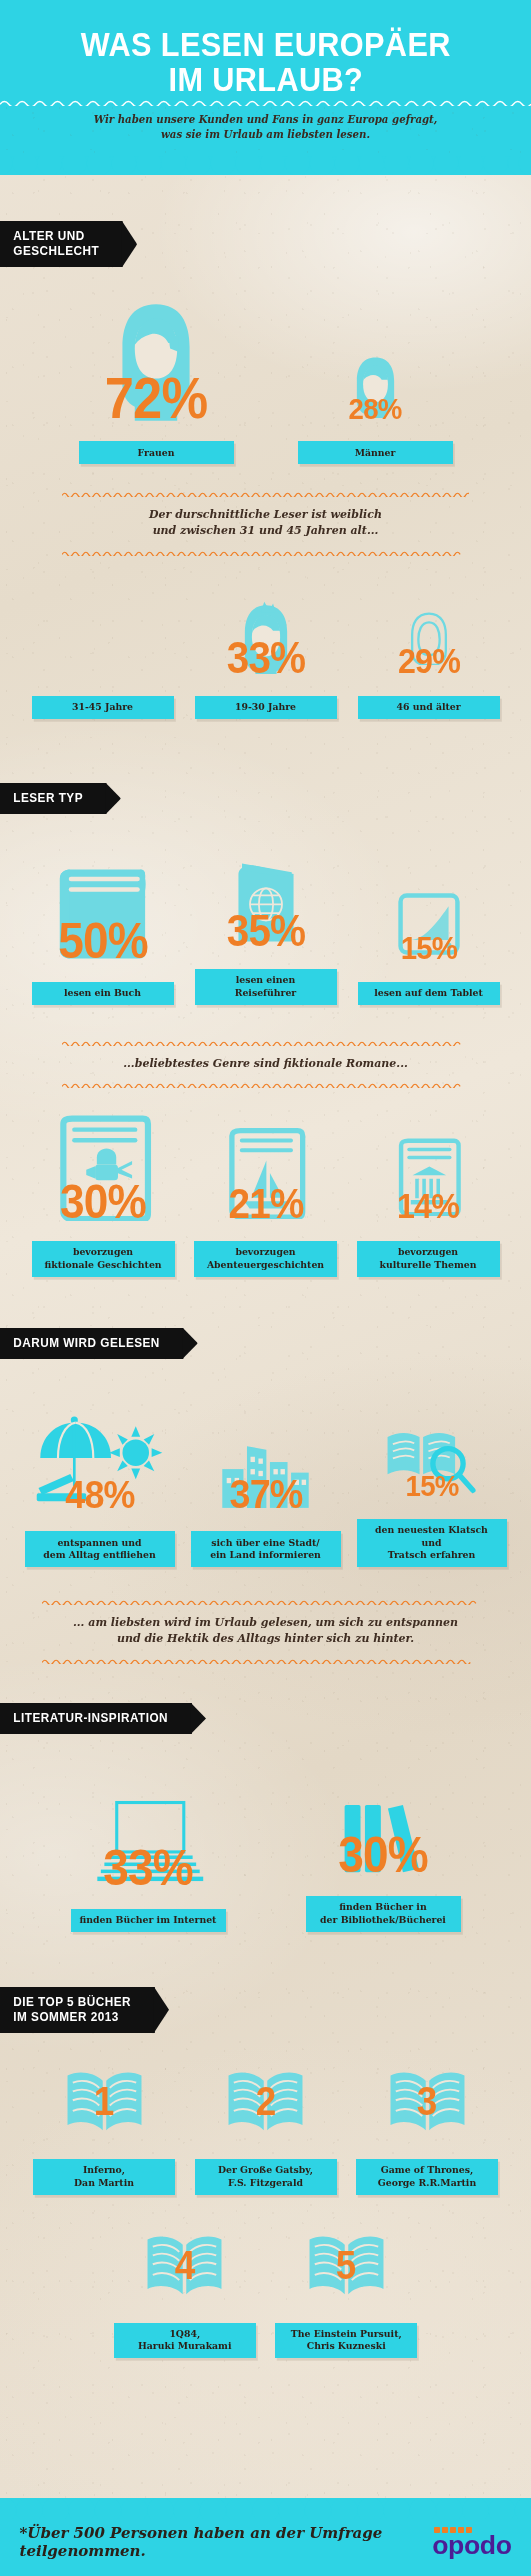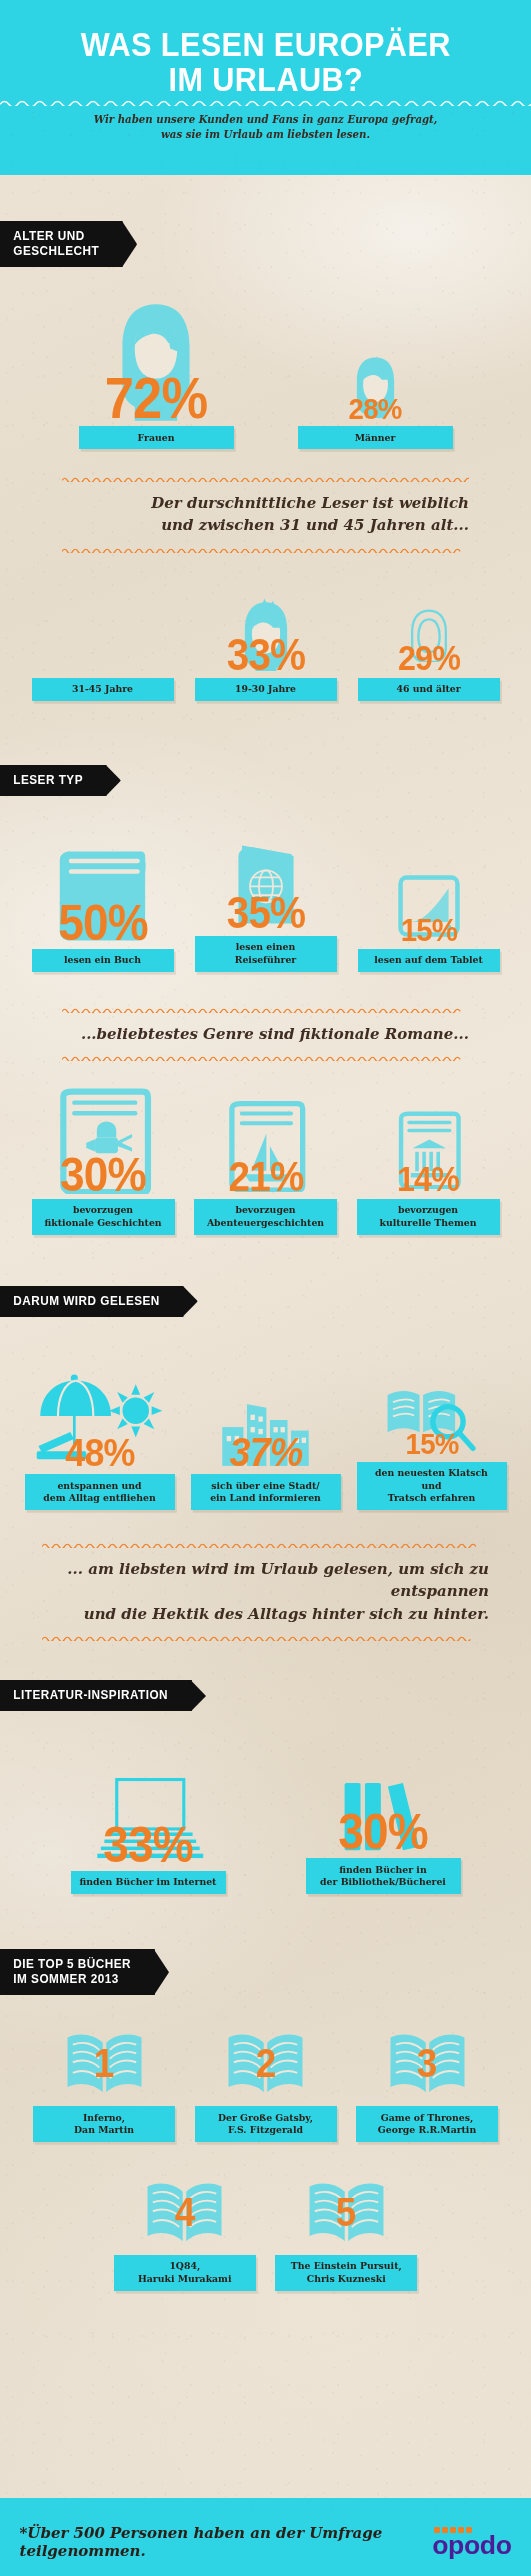--- a/index.html
+++ b/index.html
@@ -123,37 +123,36 @@
     line-height: .82;
   }
   .cap {
     background: #2ed3e4;
     color: #2b2018;
     font-family: "DejaVu Serif", serif;
     font-weight: bold;
     font-size: 9.3px;
     line-height: 1.35;
     padding: 5.3px 8.9px;
-    margin-top: 5px;
+    margin-top: 20px;
     display: block;
     box-shadow: 1.8px 2.7px 0 rgba(120,100,80,.16);
   }
 
   
   .note { text-align: center; padding: 0 62px; }
   .note .sq { display:block; width:100%; height:6.2px; }
   .note p {
     font-family: "DejaVu Serif", serif;
     font-style: italic;
     font-weight: bold;
     color: #3f2d22;
-    font-size: 15px;
+    font-size: 11px;
     line-height: 1.5;
     padding: 9.7px 0;
-    text-align: right;
   }
 
   
   .footer { background: #2ed3e4; position: relative; z-index: 3; }
   .footer-scallop { display:block; }
   .footer-inner {
     display: flex; align-items: center; justify-content: space-between;
     padding: 5.3px 19.5px 16px;
   }
   .footer-note {
@@ -474,21 +473,21 @@
         </svg>
         <div class="pct" style="font-size:39px;">48%</div>
       </div>
       <span class="cap">
         <span>entspannen und</span><br>
         <span>dem Alltag entfliehen</span>
       </span>
     </div>
 
     <div class="stat" style="width:150px;">
-      <div class="icon-area" style="height:99px;font-style:italic;">
+      <div class="icon-area" style="height:99px;">
         <svg width="97" height="73" viewBox="0 0 110 82" style="margin-bottom:1.8px;" aria-hidden="true">
           <g fill="#6ed9e2">
             <path d="M6 36 L30 36 L30 80 L6 80 Z"></path>
             <path d="M34 10 L56 14 L56 80 L34 80 Z"></path>
             <path d="M60 28 L80 28 L80 80 L60 80 Z"></path>
             <path d="M84 40 L104 40 L104 80 L84 80 Z"></path>
           </g>
           <g fill="#efe7da">
             <rect x="38" y="22" width="5" height="6"></rect>
               <rect x="47" y="24" width="5" height="6"></rect>

